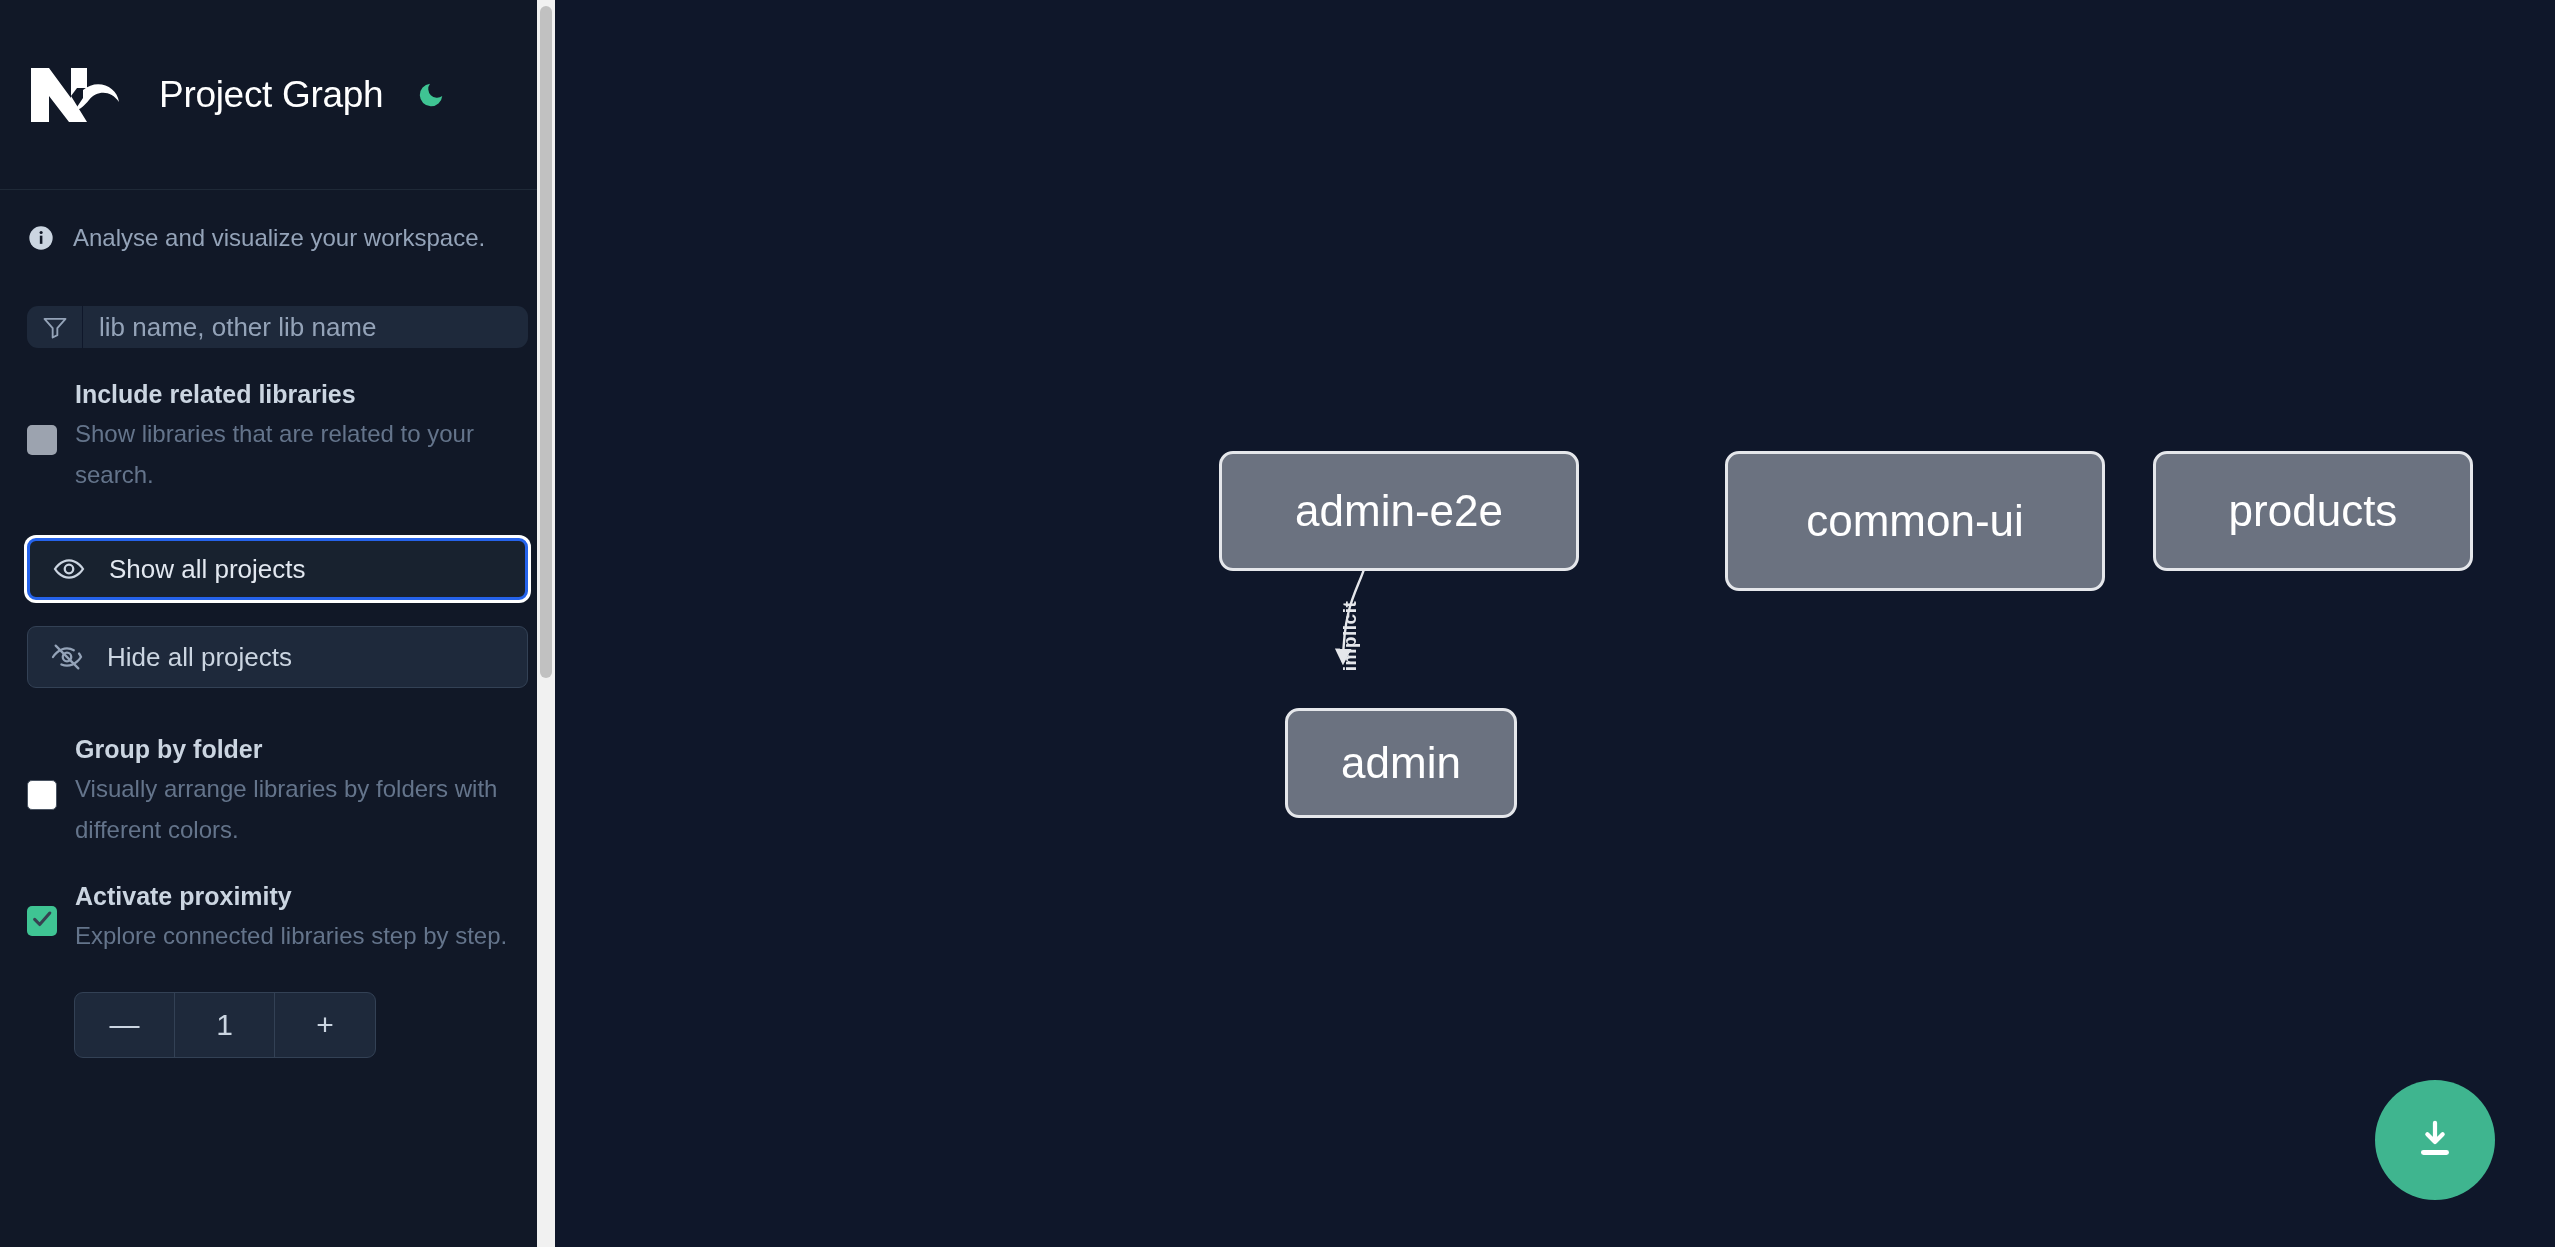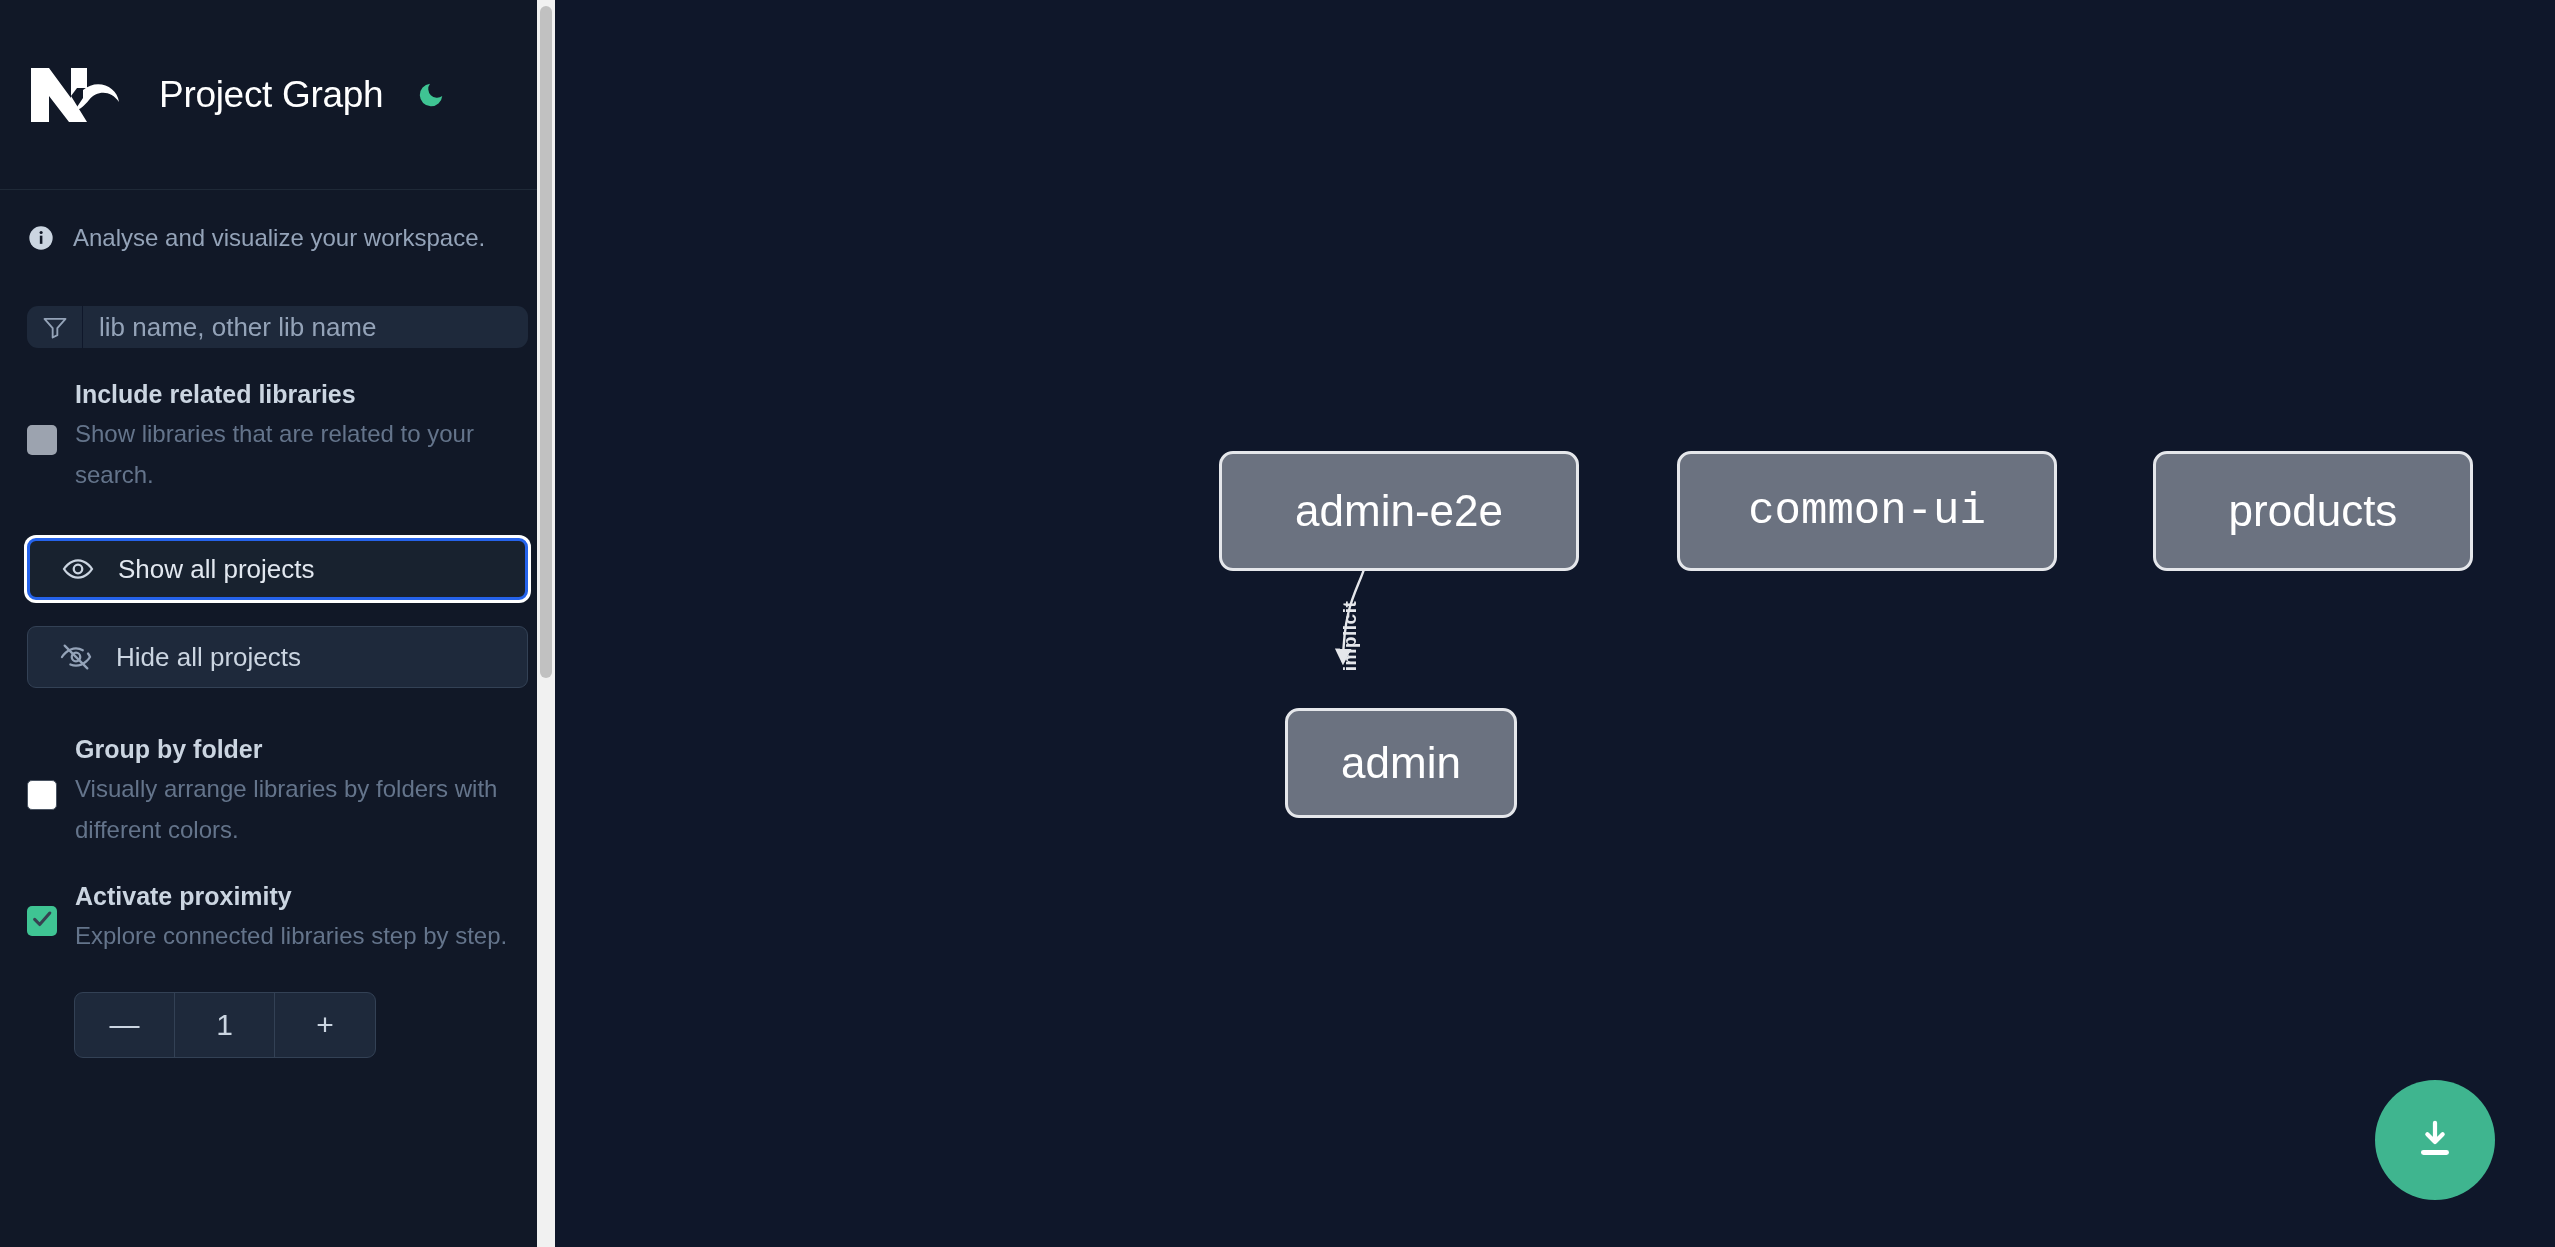--- a/index.html
+++ b/index.html
@@ -98,21 +98,21 @@
     margin-top: 3px; max-width: 450px;
   }
 
   
   .btn {
     margin: 0 27px; height: 62px;
     background: #1e293b;
     border: 1px solid #334155;
     border-radius: 9px;
     display: flex; align-items: center;
-    padding-left: 30px;
+    padding-left: 21px;
     cursor: pointer;
     color: #e2e8f0; font-size: 26px;
   }
   .btn .btn-icon {
     width: 36px; height: 36px; flex: 0 0 36px;
     display: flex; align-items: center; justify-content: center;
   }
   .btn .btn-label { margin-left: 22px; white-space: nowrap; }
   .btn.focused {
     border: 3px solid #2563eb;
@@ -310,21 +310,21 @@
 
       <path d="M 148 120 C 140 150 125 160 124 222" stroke="#e5e7eb" stroke-width="2.4" fill="none" marker-end="url(#arrow)" transform="translate(664,440)"></path>
 
       <path d="M 148 120 C 140 150 125 160 124 222" stroke="#e5e7eb" stroke-width="2.4" fill="none" marker-end="url(#arrow)" transform="translate(2004,440)"></path>
     </svg>
 
     <div class="node" style="left:664px; top:440px; width:360px; height:120px;">
       <span>admin-e2e</span>
     </div>
 
-    <div class="node" style="left:1122px; top:440px; width:380px; height:120px;font-family:Liberation Mono, monospace;">
+    <div class="node" style="left:1170px; top:440px; width:380px; height:140px;">
       <span>common-ui</span>
     </div>
 
     <div class="node" style="left:730px; top:697px; width:232px; height:110px;">
       <span>admin</span>
     </div>
 
     <div class="node" style="left:1598px; top:440px; width:320px; height:120px;">
       <span>products</span>
     </div>

